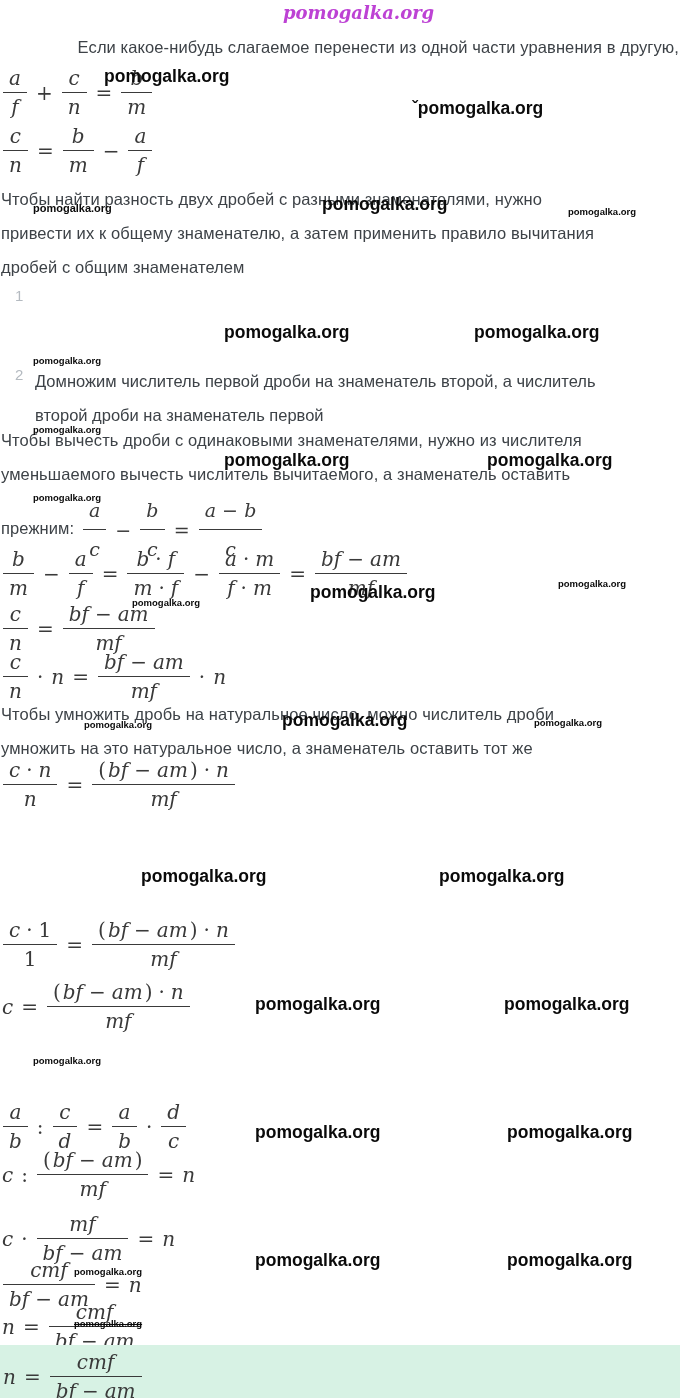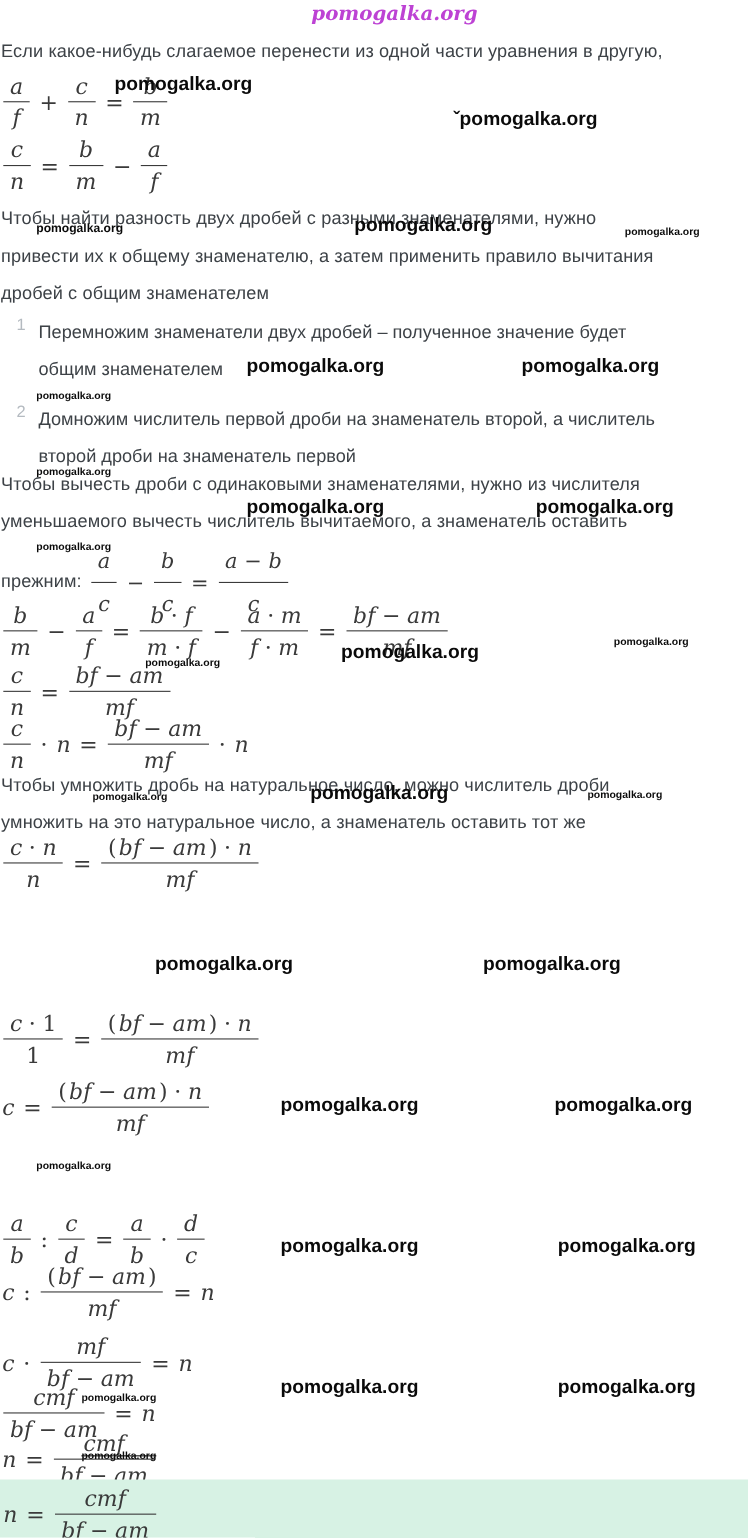--- a/index.html
+++ b/index.html
@@ -33,21 +33,21 @@
   .wm.mid{font-size:11px;font-weight:600;}
   .wm.strike{text-decoration:line-through;}
   .wm.purple{font-size:18px;color:#bd42d4;font-family:"DejaVu Serif",serif;
       font-weight:700;font-style:italic;}
 </style>
 </head>
 <body>
 
 <div class="page">
 
-  <p class="para" style="top:30px;">Если какое-нибудь слагаемое перенести из одной части уравнения в другую,</p>
+  <p class="para" style="top:30px;text-align:right;">Если какое-нибудь слагаемое перенести из одной части уравнения в другую,</p>
 
   <div class="math" style="top:64px;">
       <span class="frac">
         <span class="num">
           <span class="mi">a</span>
         </span>
         <span class="den">
           <span class="mi">f</span>
         </span>
       </span>
@@ -97,21 +97,20 @@
         <span class="den">
           <span class="mi">f</span>
         </span>
       </span>
     </div>
 
   <p class="para" style="top:182px;width:610px;">Чтобы найти разность двух дробей с разными знаменателями, нужно привести их к общему знаменателю, а затем применить правило вычитания дробей с общим знаменателем</p>
 
   <div class="list-item" style="top:285px;">
     <span class="list-num">1</span>
-    <div class="list-text">Перемножим знаменатели двух дробей – полученное значение будет общим знаменателем</div>
   </div>
 
   <div class="list-item" style="top:364px;">
     <span class="list-num">2</span>
     <div class="list-text">Домножим числитель первой дроби на знаменатель второй, а числитель второй дроби на знаменатель первой</div>
   </div>
 
   <p class="para" style="top:423px;width:610px;"><span>Чтобы вычесть дроби с одинаковыми знаменателями, нужно из числителя уменьшаемого вычесть числитель вычитаемого, а знаменатель оставить прежним: </span><span class="math inline">
         <span class="frac">
           <span class="num">

